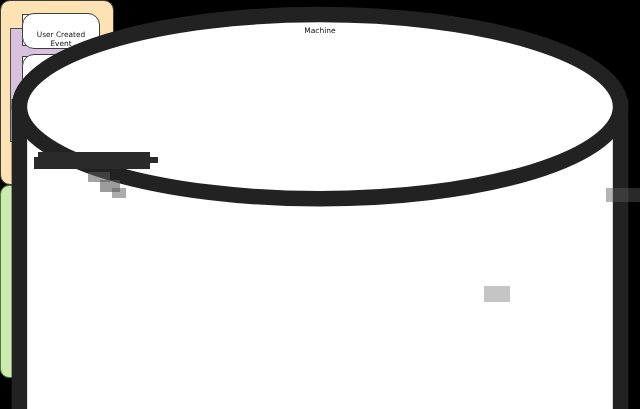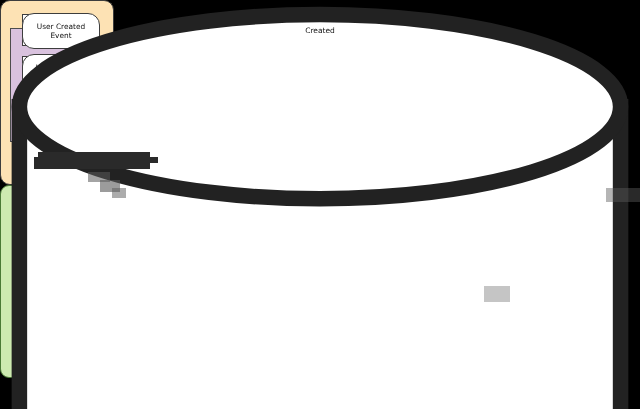--- a/index.html
+++ b/index.html
@@ -1,21 +1,21 @@
 <!DOCTYPE html>
 <html><head>
 <meta charset="utf-8">
 <style>
   html,body{margin:0;padding:0;background:#000;}
   body{width:640px;height:409px;overflow:hidden;
        font-family:"DejaVu Sans", sans-serif;}
   #canvas{position:relative;width:640px;height:409px;background:#000;}
 
   .node{position:absolute;box-sizing:border-box;display:flex;
-        align-items:center;justify-content:center;text-align:center;
+        align-items:center;justify-content:flex-end;text-align:center;
         color:#111;line-height:1.25;}
 
   
   #api{left:10px;top:28px;width:60px;height:114px;
        background:#d9c2de;border:1.6px solid #4d4d4d;font-size:8px;font-weight:bold;}
 
   
   #classification{left:184px;top:35px;width:128px;height:76px;
        background:#b5dff5;border:1.8px solid #3d3d3d;border-radius:7px;
        font-size:8.5px;font-weight:bold;}
@@ -145,21 +145,21 @@
   <div class="node" id="domain-store" style="flex-direction:column;">
     <span>Domain Context</span>
     <span>Data Store</span>
   </div>
 
   <div id="vitess">
     <svg class="cyl" viewBox="0 0 66 56">
       <path d="M2,11 L2,45 A31,10 0 0 0 64,45 L64,11 Z" fill="#fff" stroke="#222" stroke-width="1.6"></path>
       <ellipse cx="33" cy="11" rx="31" ry="9.5" fill="#fff" stroke="#222" stroke-width="1.6"></ellipse>
     </svg>
-    <div class="lbl">Created</div>
+    <div class="lbl">Machine</div>
   </div>
 
   <div class="redact-dim" style="left:38px;top:152px;width:112px;height:14px;"></div>
   <div class="redact-dim" style="left:34px;top:157px;width:124px;height:12px;"></div>
   <div class="redact-white" style="left:150px;top:163px;width:80px;height:9px;"></div>
   <div class="redact-gray" style="left:88px;top:172px;width:22px;height:10px;opacity:.55;"></div>
   <div class="redact-gray" style="left:100px;top:180px;width:20px;height:12px;opacity:.6;"></div>
   <div class="redact-gray" style="left:112px;top:188px;width:14px;height:10px;opacity:.5;"></div>
   <div class="redact-gray" style="left:484px;top:286px;width:26px;height:16px;opacity:.35;"></div>
   <div class="redact-gray" style="left:606px;top:188px;width:34px;height:14px;opacity:.45;"></div>

